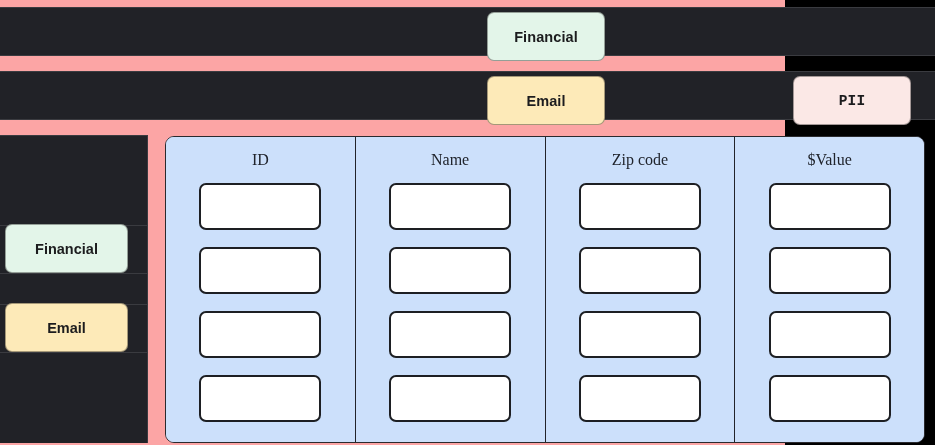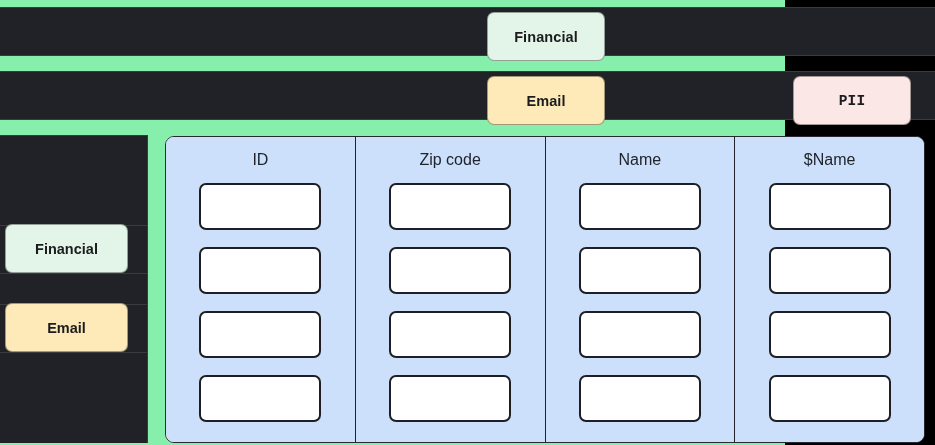--- a/index.html
+++ b/index.html
@@ -10,21 +10,21 @@
   body {
     width: 935px;
     height: 445px;
     overflow: hidden;
     font-family: "Liberation Sans", sans-serif;
   }
   .screen {
     position: relative;
     width: 785px;
     height: 445px;
-    background: #86efac;
+    background: #fca5a5;
   }
 
   
   .tag-row {
     position: absolute;
     left: 0;
     width: 935px;
     background: #212227;
     border-top: 1px solid #3a3b40;
     border-bottom: 1px solid #3a3b40;
@@ -133,20 +133,21 @@
     left: 165px;
     top: 1px;
     width: 760px;
     height: 307px;
     display: flex;
     border-radius: 9px;
     overflow: hidden;
     background: #cce0fb;
     border: 1px solid #2a2a2e;
     box-sizing: border-box;
+    font-family: Liberation Serif, serif;
   }
   .column {
     position: relative;
     flex: 1 1 0;
     background: #cce0fb;
     border-right: 1px solid #22232a;
     box-sizing: border-box;
     display: flex;
     flex-direction: column;
     align-items: center;
@@ -202,38 +203,38 @@
 
       <div class="column">
         <div class="col-header">ID</div>
         <div class="cell"></div>
         <div class="cell"></div>
         <div class="cell"></div>
         <div class="cell"></div>
       </div>
 
       <div class="column">
+        <div class="col-header">Name</div>
+        <div class="cell"></div>
+        <div class="cell"></div>
+        <div class="cell"></div>
+        <div class="cell"></div>
+      </div>
+
+      <div class="column">
         <div class="col-header">Zip code</div>
         <div class="cell"></div>
         <div class="cell"></div>
         <div class="cell"></div>
         <div class="cell"></div>
       </div>
 
-      <div class="column">
-        <div class="col-header">Name</div>
-        <div class="cell"></div>
-        <div class="cell"></div>
-        <div class="cell"></div>
-        <div class="cell"></div>
-      </div>
-
-
-      <div class="column">
-        <div class="col-header">$Name</div>
+
+      <div class="column">
+        <div class="col-header">$Value</div>
         <div class="cell"></div>
         <div class="cell"></div>
         <div class="cell"></div>
         <div class="cell"></div>
       </div>
 
     </div>
 
   </div>
 </div>

